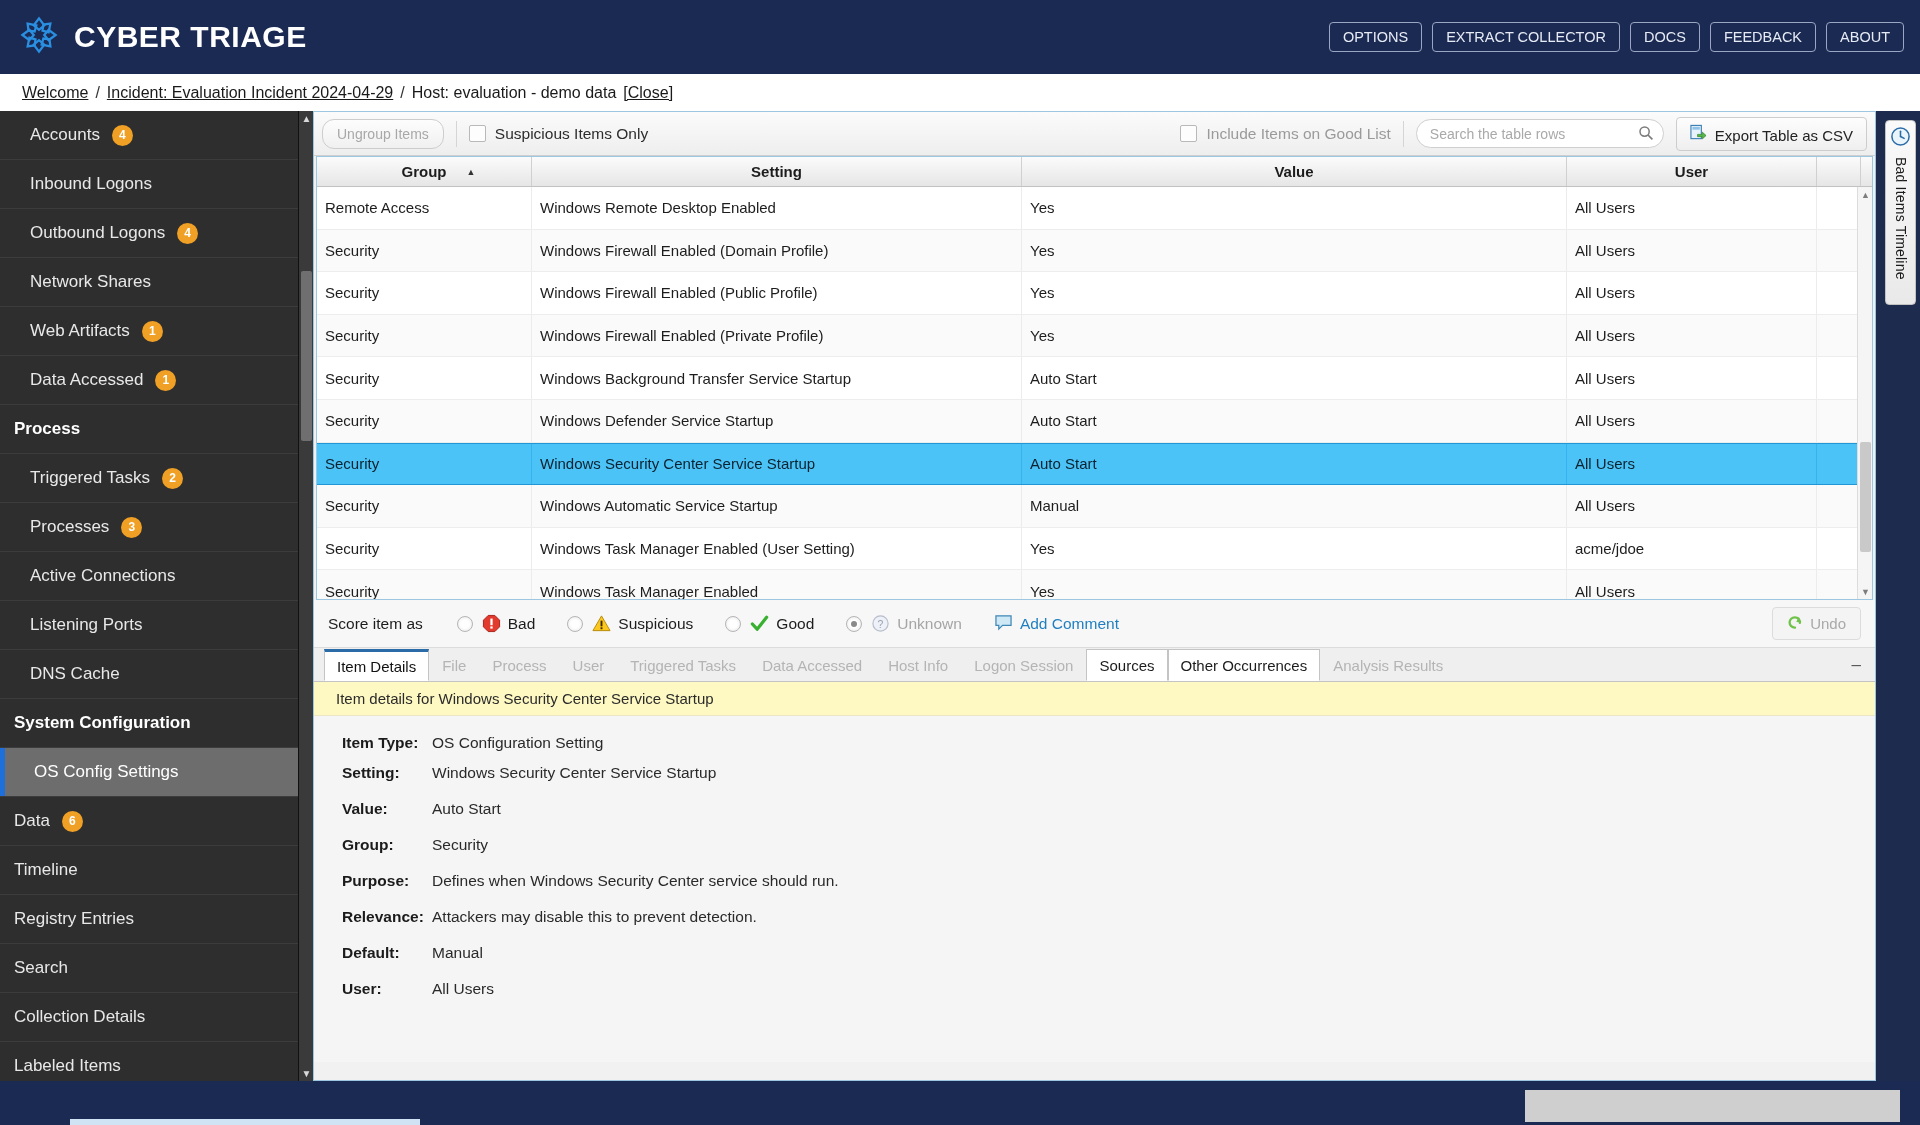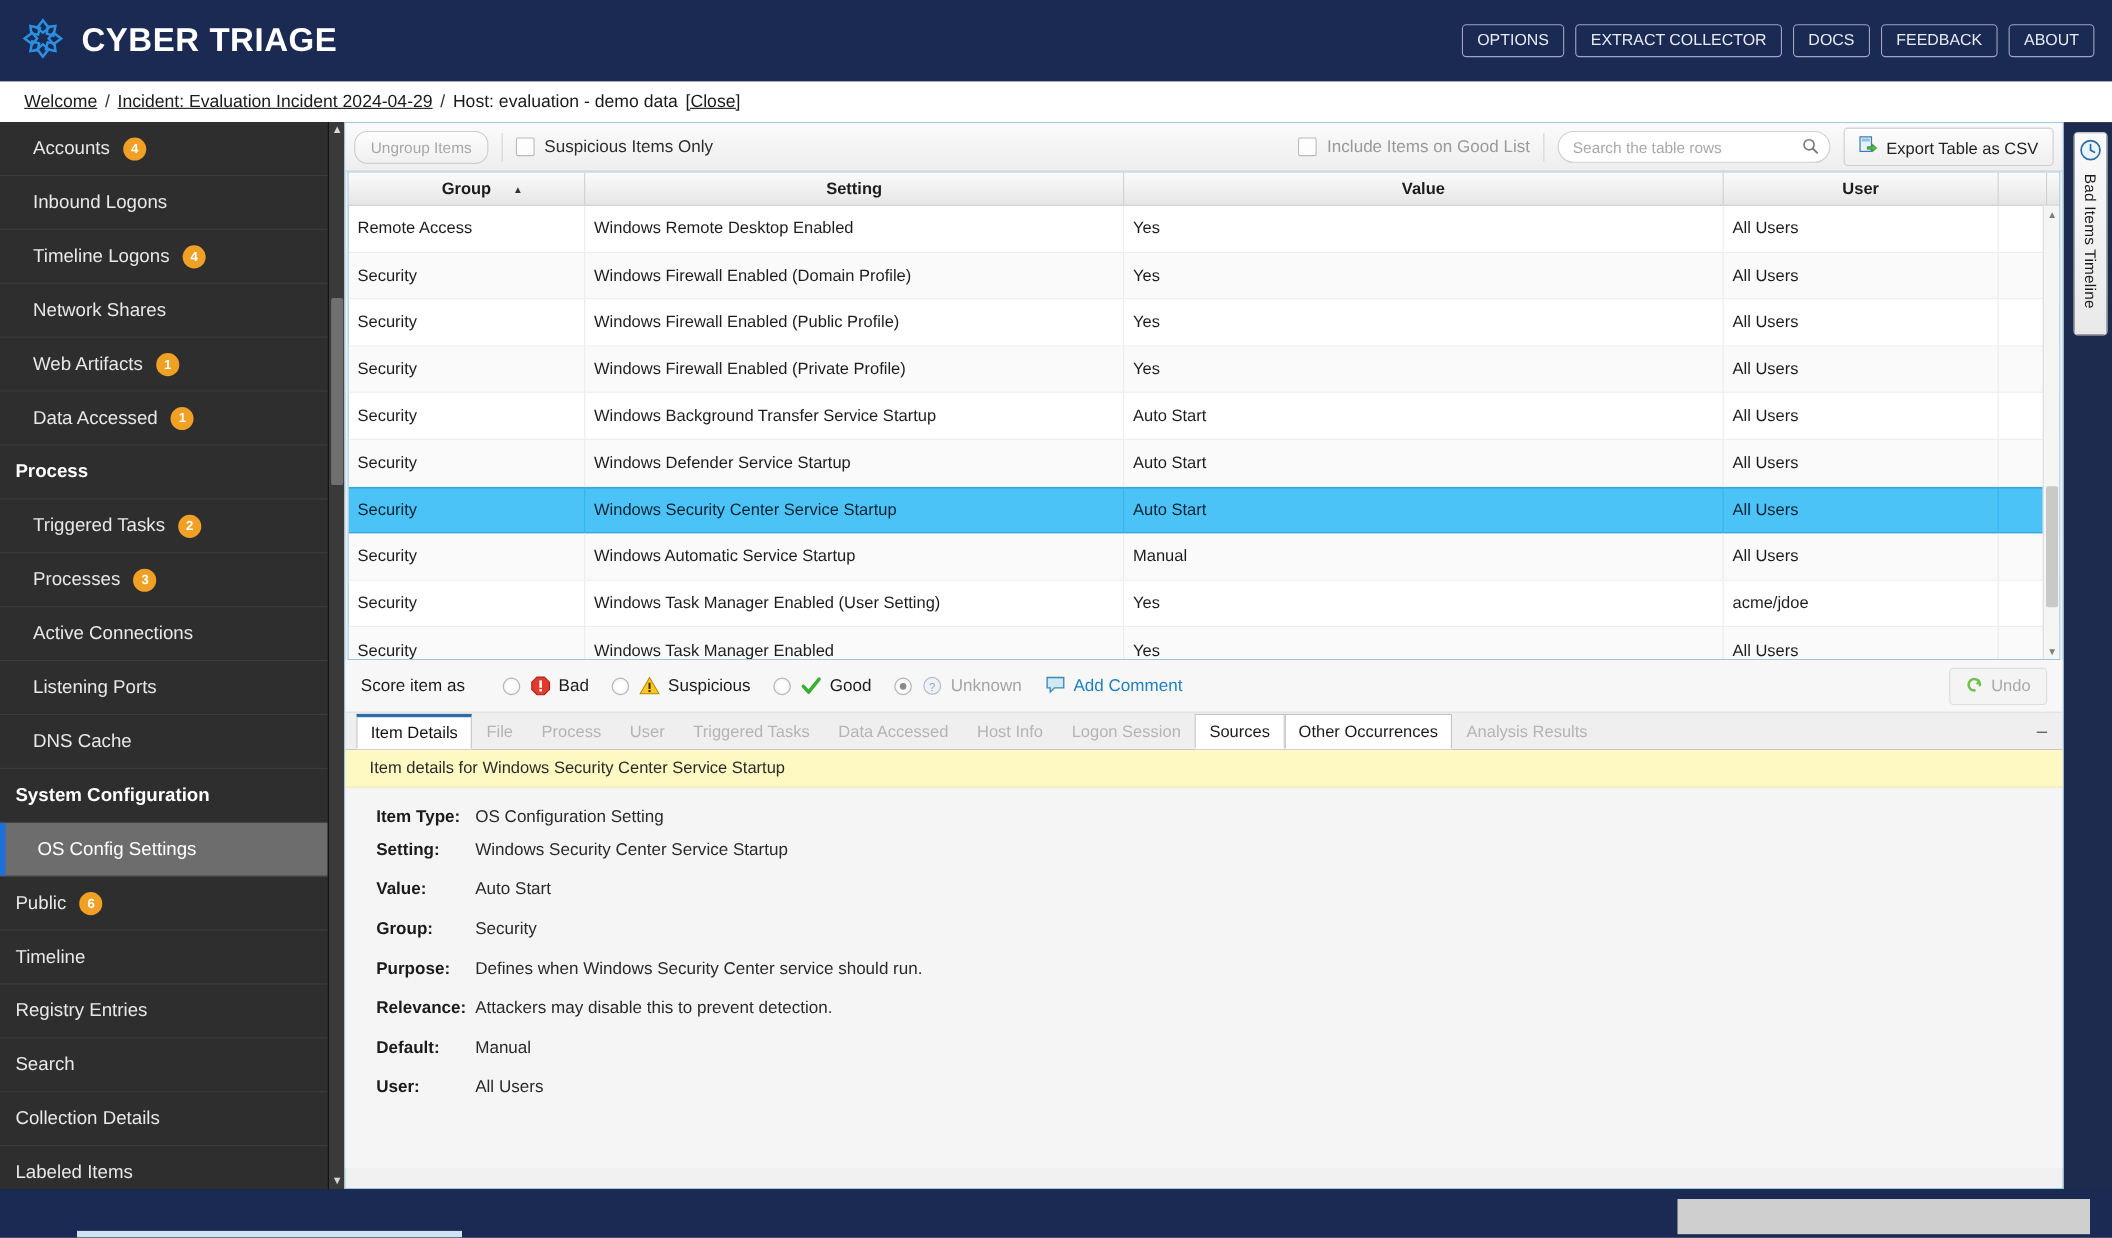--- a/index.html
+++ b/index.html
@@ -170,21 +170,21 @@
   .tbl-vscroll .thumb { position: absolute; left: 2px; top: 255px; width: 11px;
     height: 110px; background: #c9c9c9; border-radius: 2px; }
 
   
   .scorebar {
     height: 48px; display: flex; align-items: center;
     padding: 0 14px; background: #f7f7f7; border-bottom: 1px solid #dcdcdc;
     font-size: 15.5px; color: #1c1c1c;
   }
   .score-label { margin-right: 34px; }
-  .score-opt { display: flex; align-items: center; margin-right: 21px; cursor: pointer; }
+  .score-opt { display: flex; align-items: center; margin-right: 32px; cursor: pointer; }
   .score-opt.disabled { color: #a5a5a5; cursor: default; }
   .radio {
     width: 16px; height: 16px; border-radius: 50%;
     border: 1px solid #b5b5b5; background: radial-gradient(#ffffff 40%, #e4e4e4);
     margin-right: 9px; position: relative;
   }
   .radio.on::after {
     content: ""; position: absolute; left: 4px; top: 4px;
     width: 6px; height: 6px; border-radius: 50%; background: #8a8a8a;
   }
@@ -298,21 +298,21 @@
 
   <div class="sidebar" id="sidebar">
       <div class="side-item">
         <span>Accounts</span>
         <span class="badge">4</span>
       </div>
       <div class="side-item">
         <span>Inbound Logons</span>
       </div>
       <div class="side-item">
-        <span>Timeline Logons</span>
+        <span>Outbound Logons</span>
         <span class="badge">4</span>
       </div>
       <div class="side-item">
         <span>Network Shares</span>
       </div>
       <div class="side-item">
         <span>Web Artifacts</span>
         <span class="badge">1</span>
       </div>
       <div class="side-item">
@@ -339,21 +339,21 @@
       <div class="side-item">
         <span>DNS Cache</span>
       </div>
       <div class="side-item group-head">
         <span>System Configuration</span>
       </div>
       <div class="side-item sub selected">
         <span>OS Config Settings</span>
       </div>
       <div class="side-item toplevel">
-        <span>Public</span>
+        <span>Data</span>
         <span class="badge">6</span>
       </div>
       <div class="side-item toplevel">
         <span>Timeline</span>
       </div>
       <div class="side-item toplevel">
         <span>Registry Entries</span>
       </div>
       <div class="side-item toplevel">
         <span>Search</span>

